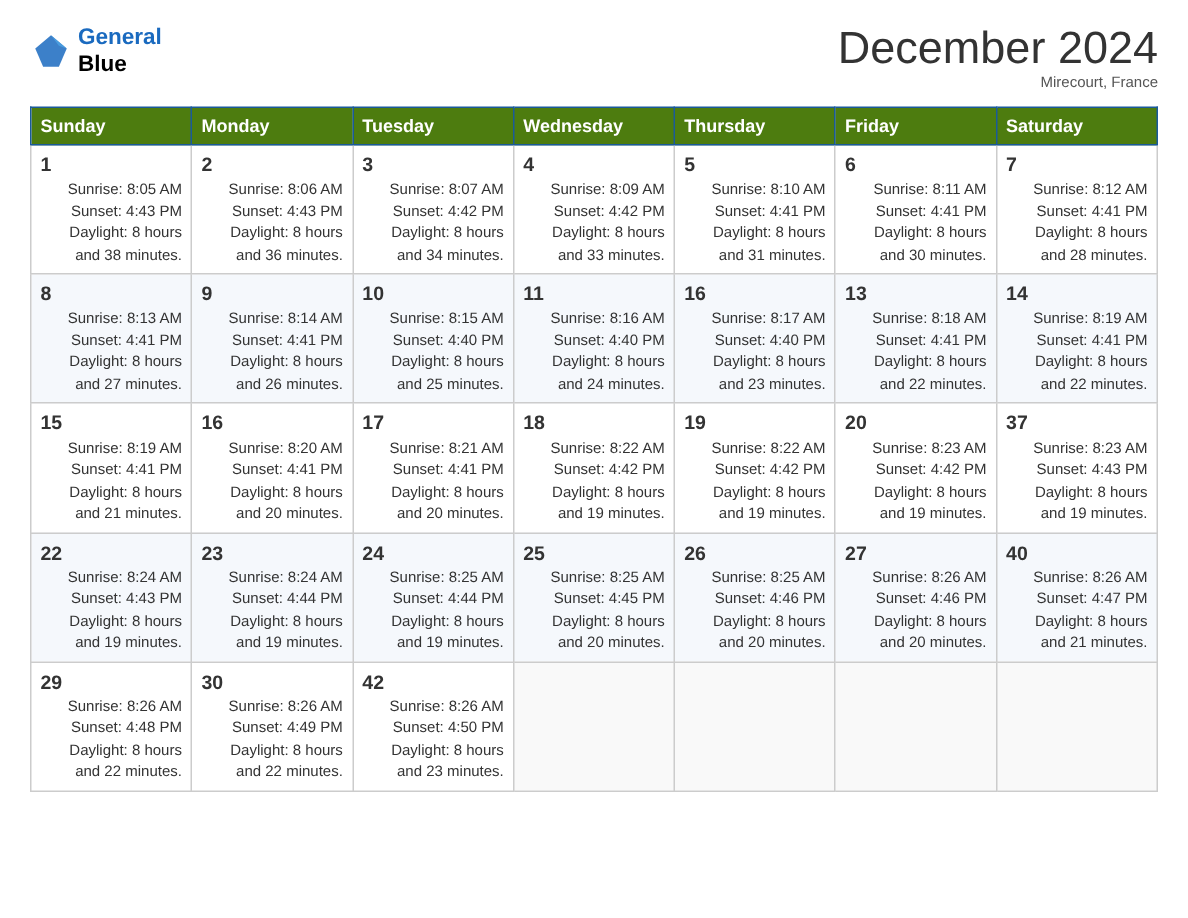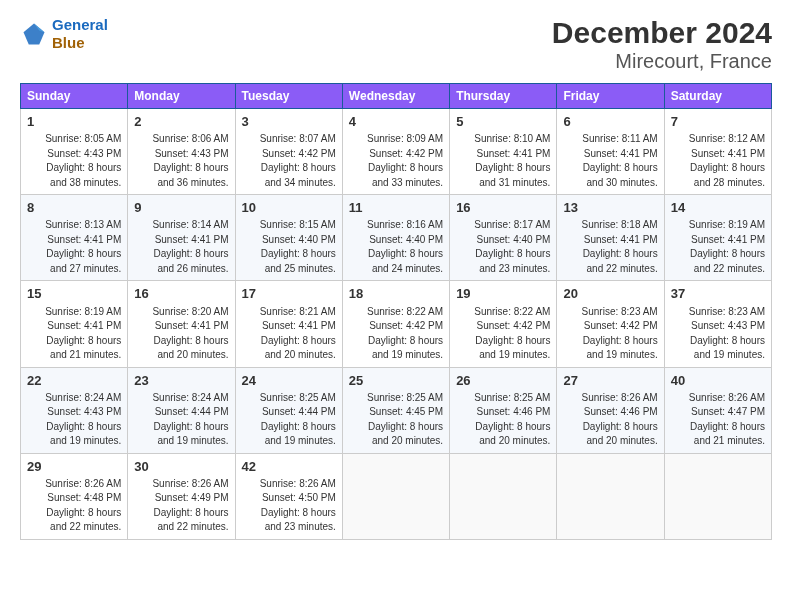--- a/index.html
+++ b/index.html
@@ -38,35 +38,35 @@
     }
     .logo-icon {
       width: 28px;
       height: 28px;
     }
     .title-block {
       text-align: right;
     }
     .month-title {
       font-size: 30px;
-      font-weight: bold;
+      font-weight: normal;
       color: #333;
       text-align: right;
     }
     .location {
-      font-size: 20px;
+      font-size: 10px;
       color: #555;
     }
     table {
       width: 100%;
       border-collapse: collapse;
       font-size: 10.5px;
     }
     thead tr th {
-      background: #8b5cf6;
+      background: #4d7c0f;
       color: #fff;
       padding: 5px 6px;
       text-align: left;
       font-size: 12px;
       font-weight: bold;
       border: 1px solid #1a5a9a;
     }
     tbody tr td {
       border: 1px solid #ccc;
       padding: 4px 6px;
@@ -100,21 +100,21 @@
 
 <div class="page">
   <div class="header">
     <div class="logo">
       <svg class="logo-icon" viewBox="0 0 32 32" xmlns="http://www.w3.org/2000/svg">
         <polygon points="16,4 28,14 22,28 10,28 4,14" fill="#1a6abf" opacity="0.85"></polygon>
         <polygon points="16,4 28,14 22,12" fill="#4a9ee0" opacity="0.9"></polygon>
       </svg>
       <div class="logo-text">
         <div><span>General</span></div>
-        <div><span style="color:#a16207">Blue</span></div>
+        <div><span style="color:#000000">Blue</span></div>
       </div>
     </div>
     <div class="title-block">
       <div class="month-title">December 2024</div>
       <div class="location">Mirecourt, France</div>
     </div>
   </div>
 
   <table>
     <thead>

